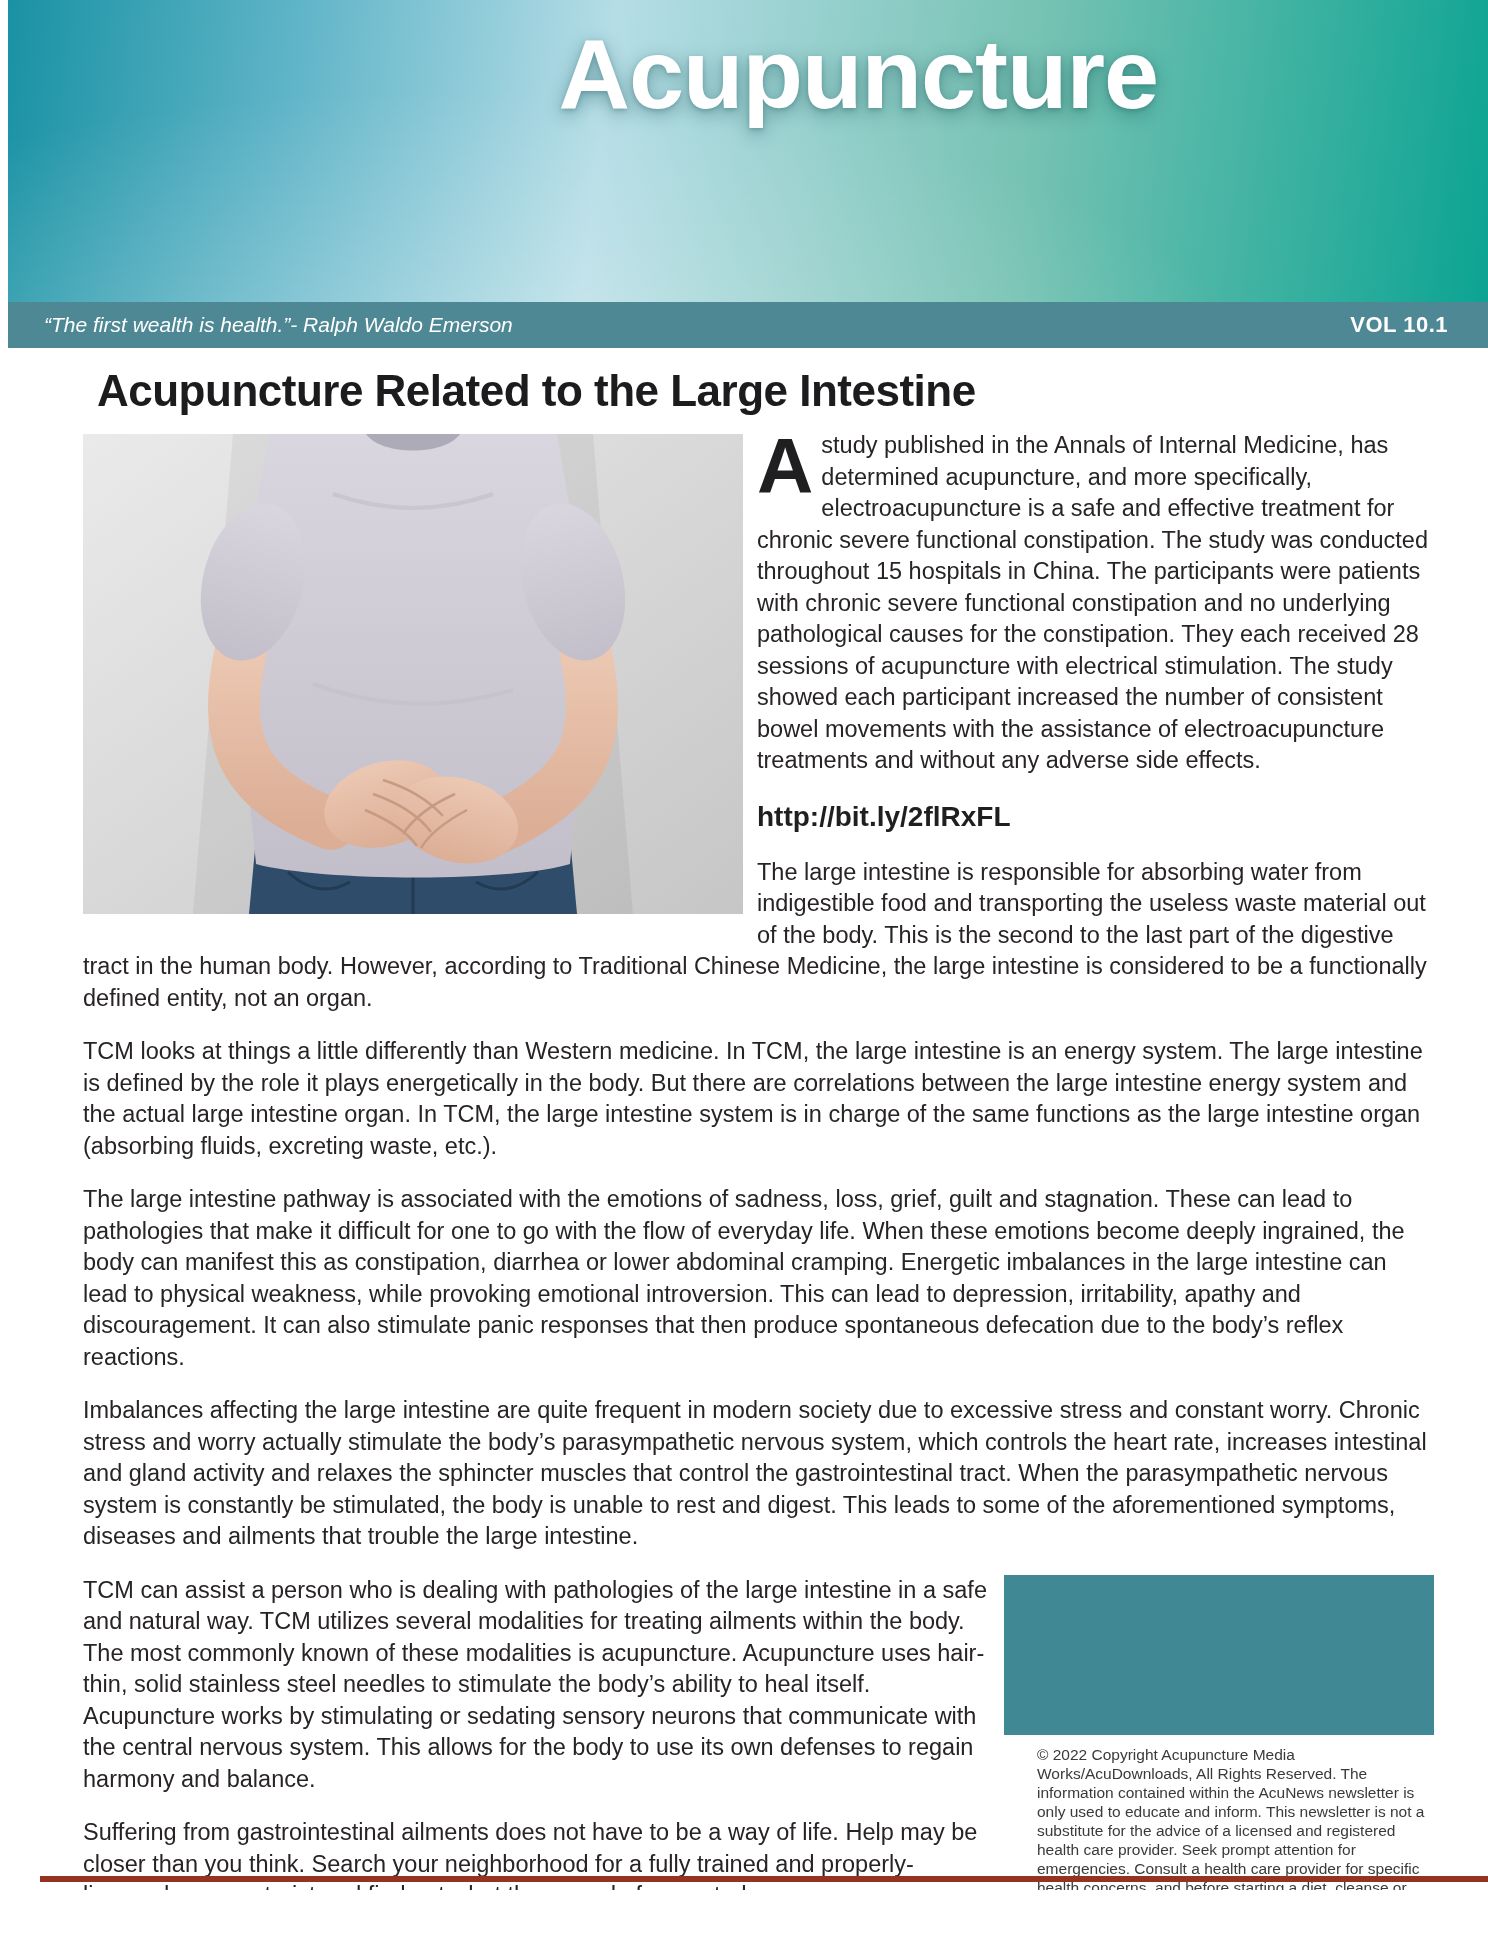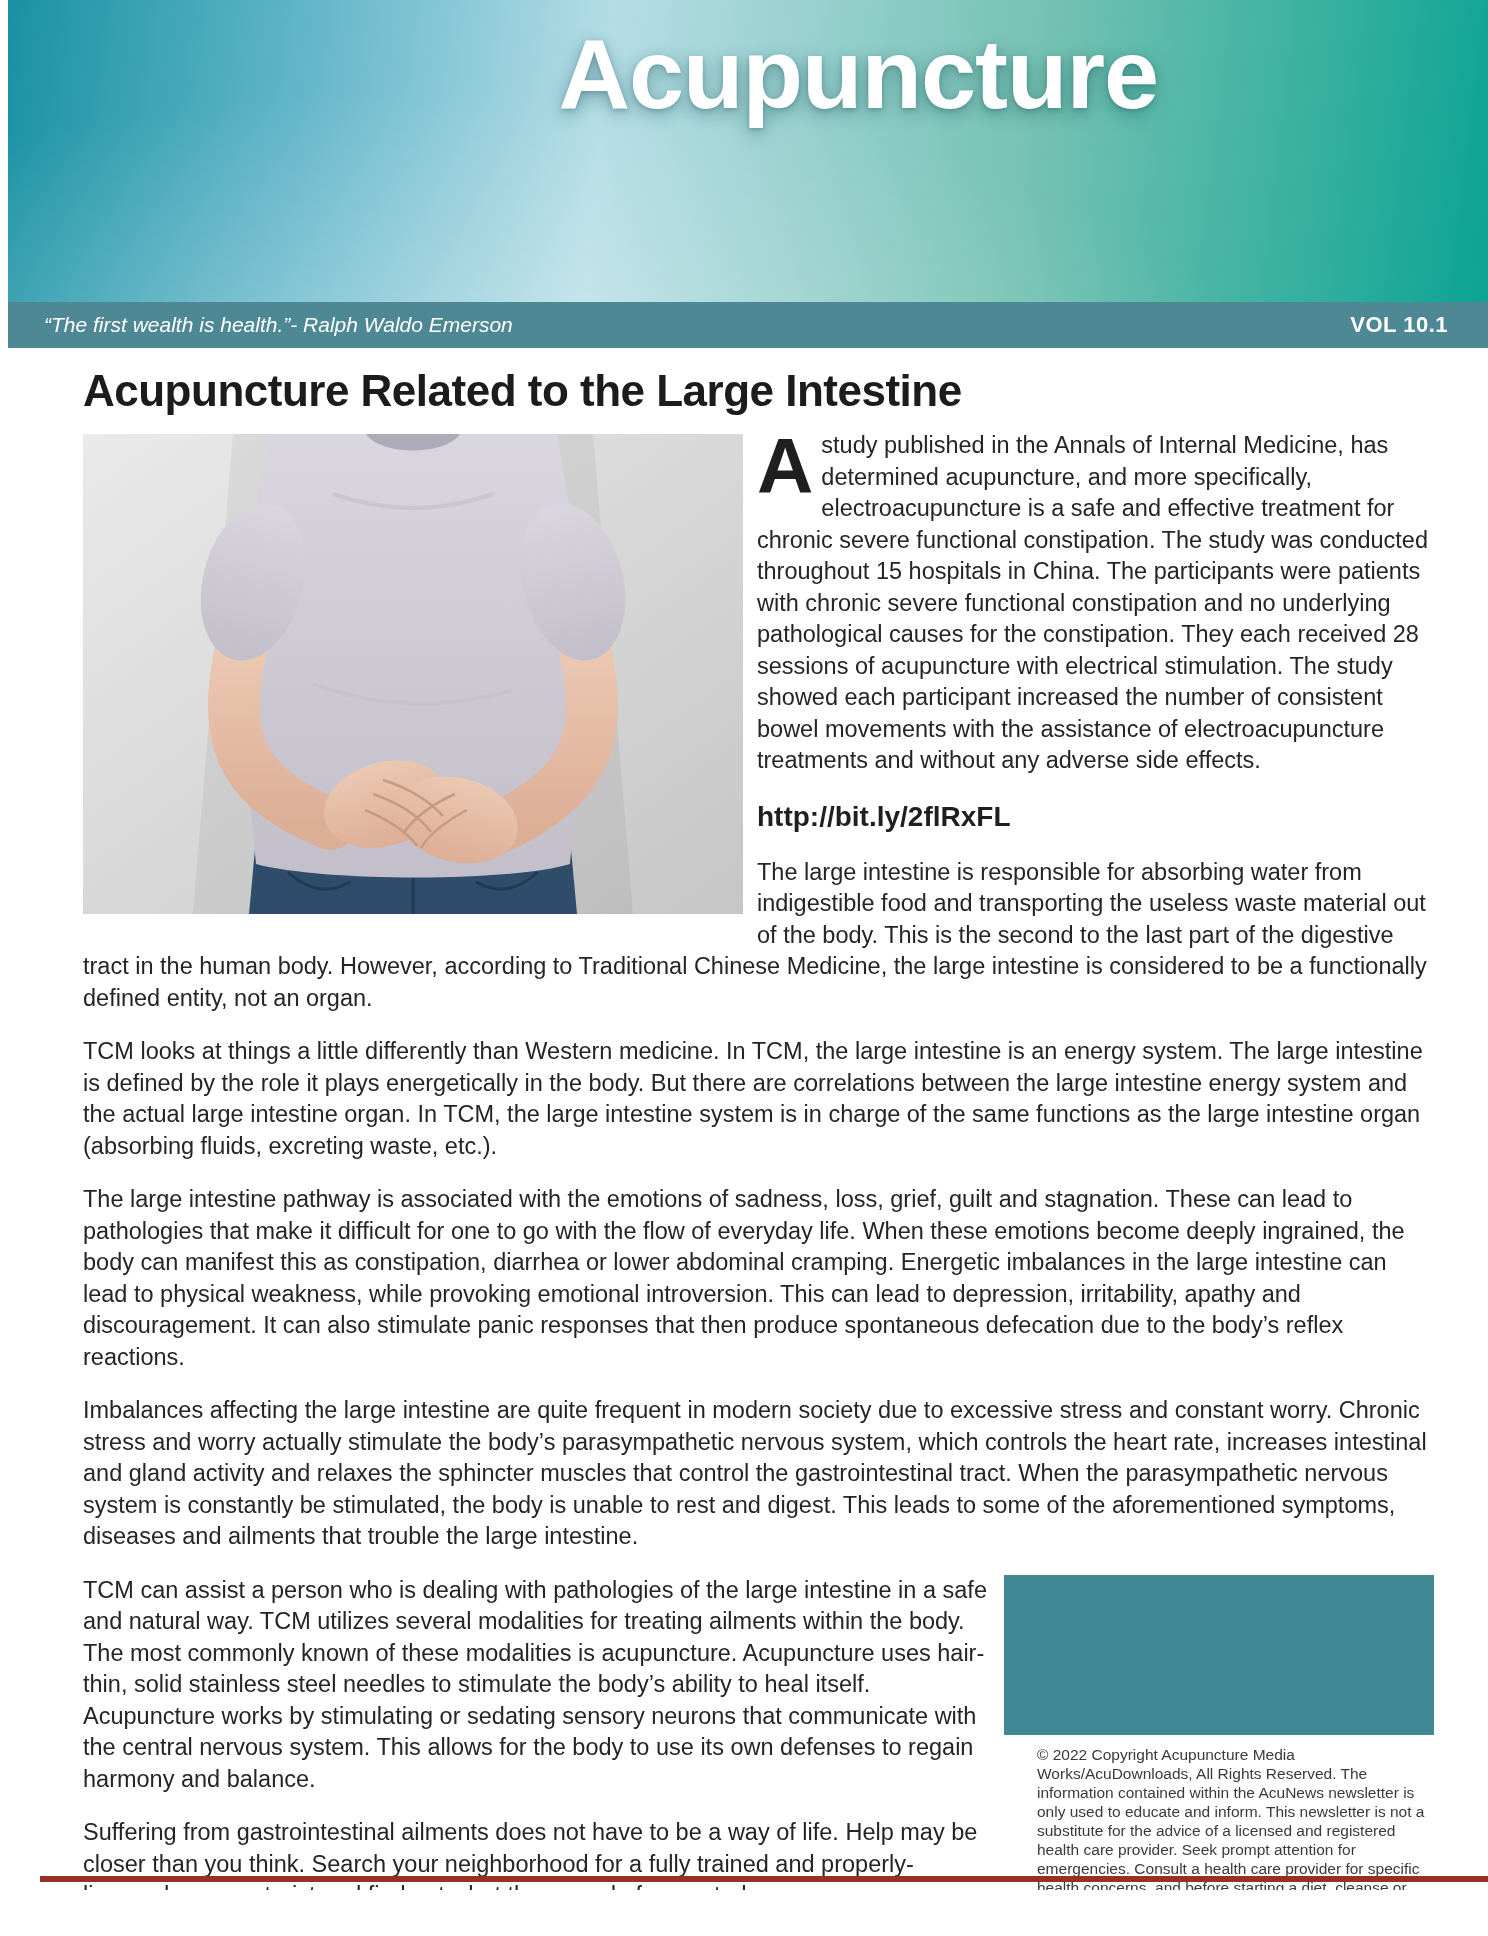--- a/index.html
+++ b/index.html
@@ -32,21 +32,21 @@
     height:46px;background:var(--c-quote_bar,#4e8894);color:#fff;
     display:flex;align-items:center;justify-content:space-between;
     padding:0 48px 0 36px;box-sizing:border-box;text-align:right;
   }
   .quote-bar .quote{font-style:italic;font-size:21px;}
   .quote-bar .vol{font-weight:700;font-size:22px;letter-spacing:.5px;}
 
   
   .content{padding:10px 62px 0 75px;}
   h1{
-    font-size:44px;font-weight:800;margin:8px 0 14px;color:#1c1c1e;letter-spacing:-.5px;
+    font-size:44px;font-weight:800;margin:8px 14px 14px;color:#1c1c1e;letter-spacing:-.5px;
   }
   figure.photo{float:left;width:660px;height:480px;margin:4px 14px 8px 0;padding:0;}
   .content p{font-size:23.5px;line-height:31.5px;margin:0 0 22px;}
   p.intro{margin-bottom:0;}
   .dropcap{
     float:left;font-size:78px;line-height:60px;font-weight:700;color:#1f1f21;
     padding:6px 8px 0 0;
   }
   h2.link{font-size:28px;font-weight:700;margin:24px 0 24px;color:#1f1f21;cursor:pointer;}
 

